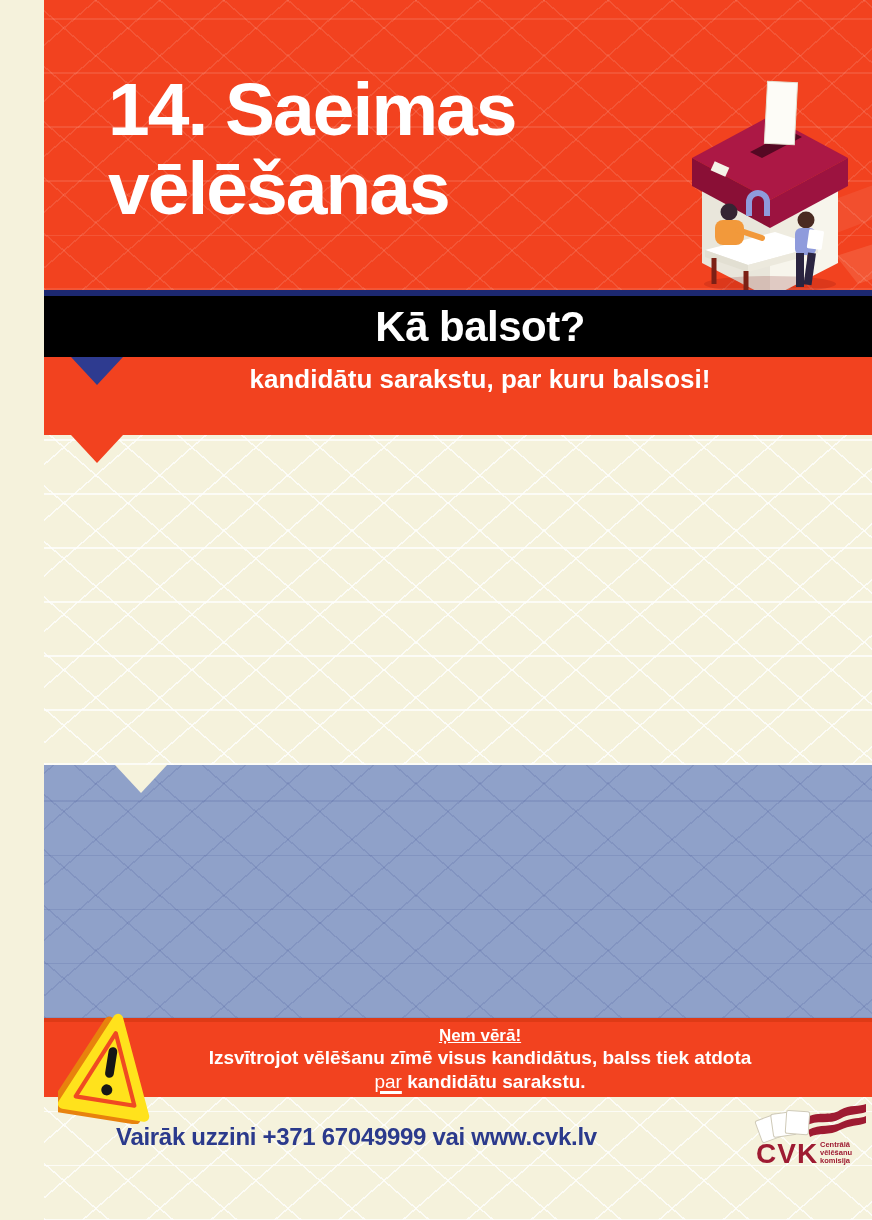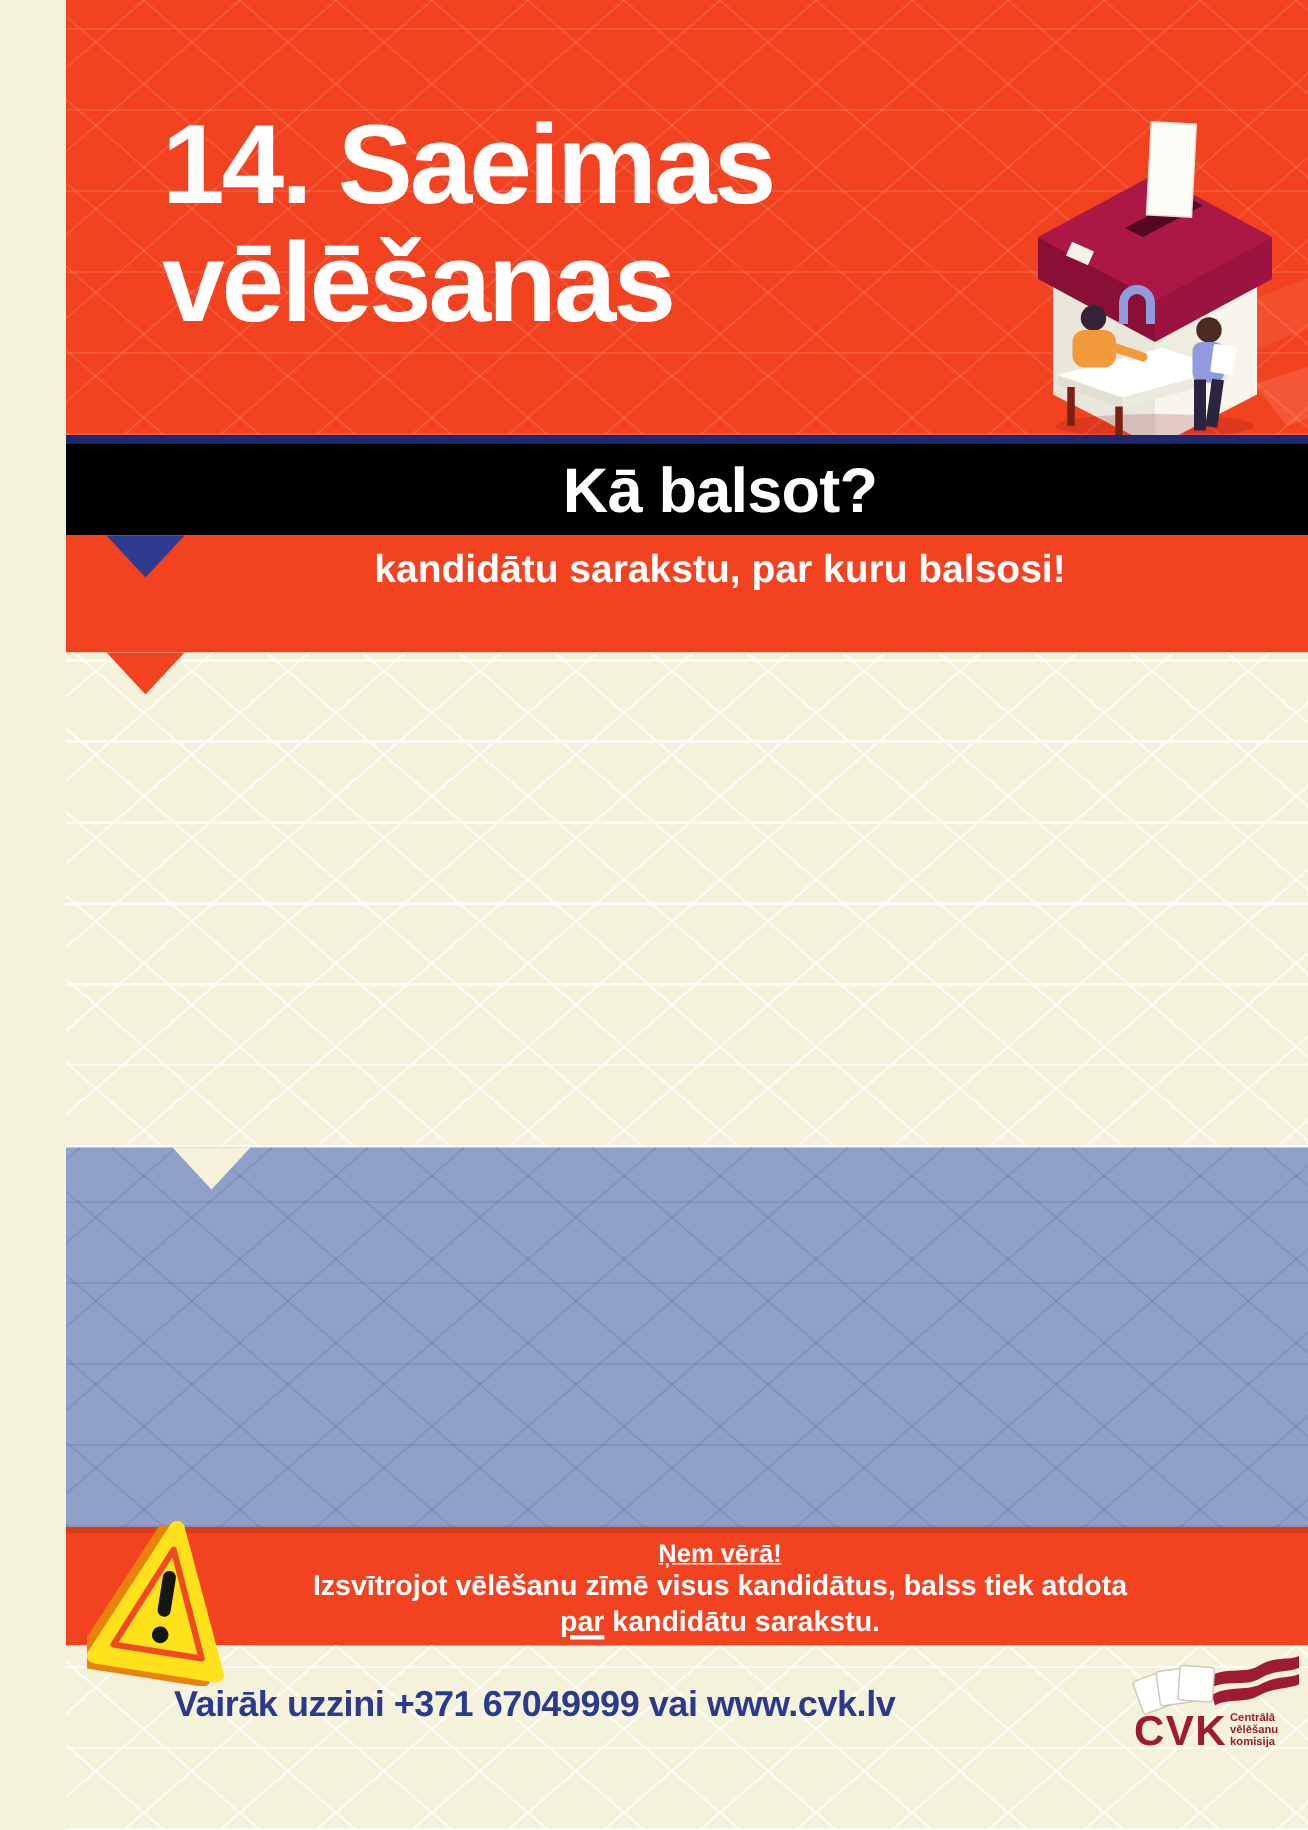--- a/index.html
+++ b/index.html
@@ -62,21 +62,21 @@
   .mark-svg{margin-left:10px;}
 
   
   .section-steps{top:765px;height:253px;background-color:#8FA1C9;--pl:rgba(38,53,130,0.12);}
 
   
   .band-warning{top:1018px;height:79px;background:#F2421F;border-top:4px solid #DE3A16;
     color:#fff;text-align:center;padding-top:4px;}
   .warning-title{font-size:17px;font-weight:800;line-height:1.2;text-decoration:underline;}
   .warning-line{font-size:19px;font-weight:600;line-height:1.22;}
-  .warning-line .emph{font-weight:700;text-decoration:underline;text-underline-offset:3px;text-decoration-thickness:2.5px;}
+  .warning-line .emph{font-weight:400;text-decoration:underline;text-underline-offset:3px;text-decoration-thickness:2.5px;}
   .warn-icon{position:absolute;left:58px;top:1006px;width:104px;height:118px;z-index:6;}
 
   
   .footer{top:1097px;height:123px;background-color:#F5F2DC;--pl:rgba(255,255,255,0.75);}
   .contact{position:absolute;left:72px;top:26px;color:#2B3A8C;font-size:24px;font-weight:800;letter-spacing:-0.3px;}
   .cvk-logo{position:absolute;left:708px;top:4px;width:116px;height:68px;}
 </style>
 </head>
 <body>
 

